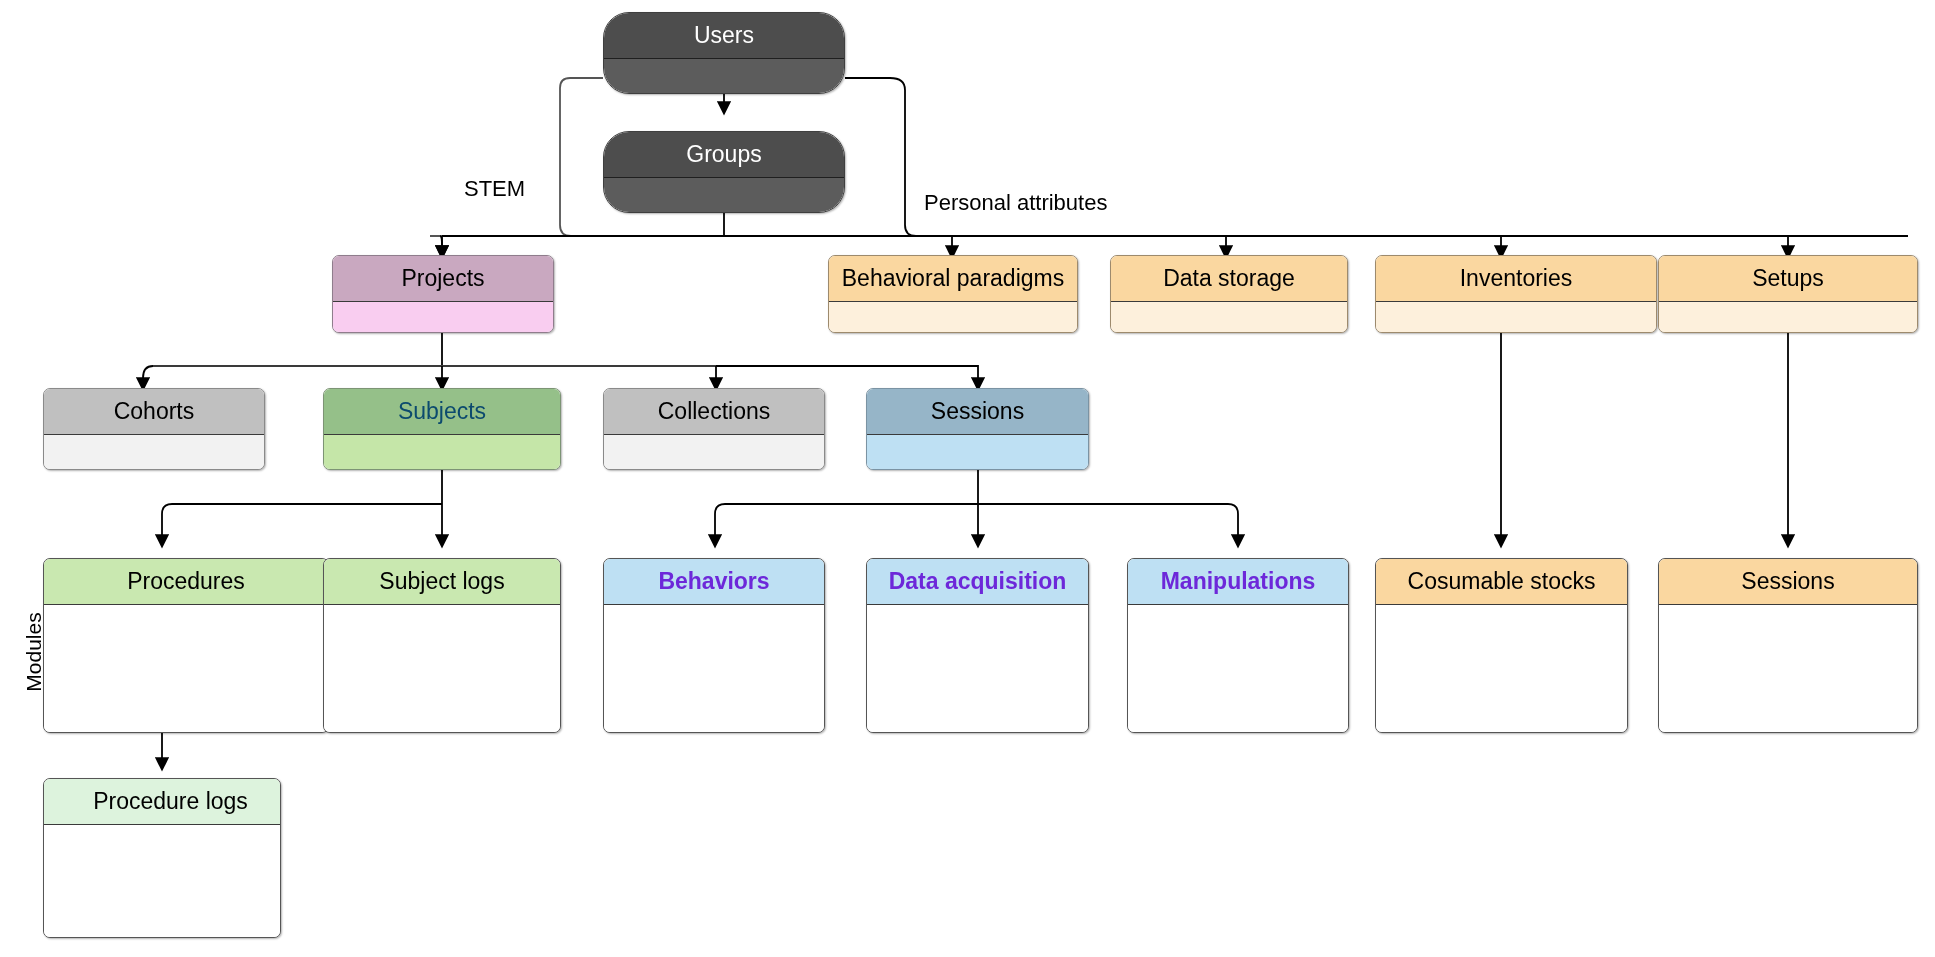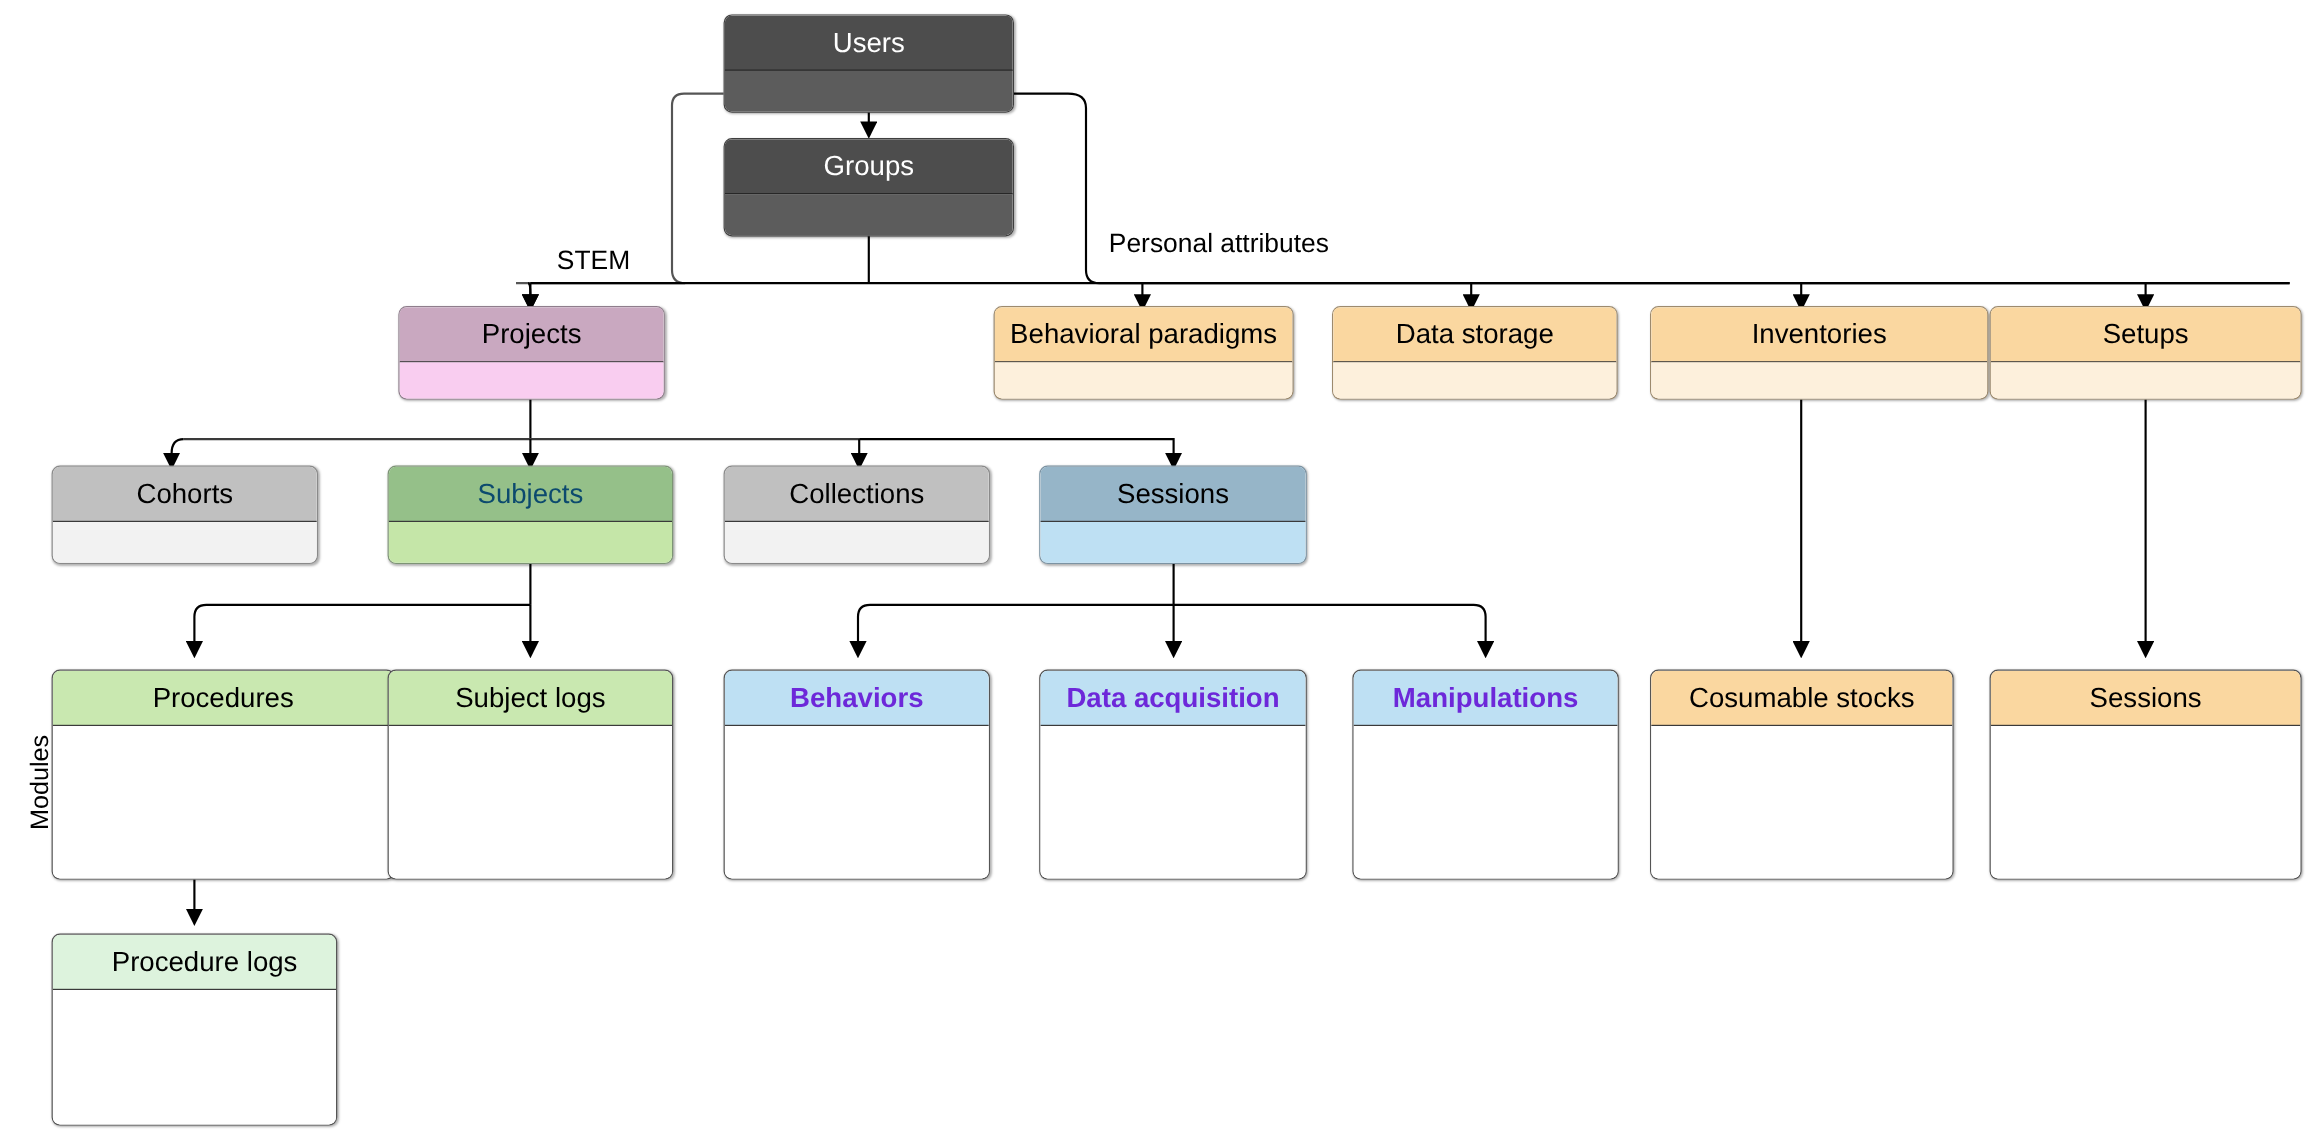--- a/index.html
+++ b/index.html
@@ -46,21 +46,21 @@
     border-bottom: 1px solid #3a3a3a;
     overflow: hidden;
   }
   .node .body {
     box-sizing: border-box;
     width: 100%;
   }
   
   .n-dark .hdr  { background: #4d4d4d; color: #ffffff; border-bottom-color: #1f1f1f; }
   .n-dark .body { background: #5c5c5c; }
-  .n-dark       { border-color: #3f3f3f; }
+  .n-dark       { border-color: #3f3f3f; border-radius: 26px; }
 
   .n-purple .hdr  { background: #c9a8c0; color: #000000; }
   .n-purple .body { background: #f9cdf0; }
   .n-purple       { border-color: #8f7d8c; }
 
   .n-orange .hdr  { background: #fad7a0; color: #000000; }
   .n-orange .body { background: #fdf0dc; }
   .n-orange       { border-color: #9d8a6d; }
 
   .n-gray .hdr  { background: #c0c0c0; color: #000000; }
@@ -156,31 +156,31 @@
       <path d="M 978 504 L 1228 504 Q 1238 504 1238 514 L 1238 545" marker-end="url(#arrow)"></path>
 
       <path d="M 1501 333 L 1501 545" marker-end="url(#arrow)"></path>
 
       <path d="M 1788 333 L 1788 545" marker-end="url(#arrow)"></path>
 
       <path d="M 162 733 L 162 768" marker-end="url(#arrow)"></path>
     </g>
   </svg>
 
-  <div class="edge-label" style="left:464px; top:204px;">STEM</div>
+  <div class="edge-label" style="left:464px; top:176px;">STEM</div>
   <div class="edge-label" style="left:924px; top:190px;">Personal attributes</div>
 
   <div id="modules-label">Modules</div>
 
   <div class="node n-dark" style="left:603px; top:12px; width:242px; height:82px;">
     <div class="hdr">Users</div>
     <div class="body" style="height:35px;"></div>
   </div>
 
-  <div class="node n-dark" style="left:603px; top:115px; width:242px; height:82px;">
+  <div class="node n-dark" style="left:603px; top:131px; width:242px; height:82px;">
     <div class="hdr">Groups</div>
     <div class="body" style="height:35px;"></div>
   </div>
 
   <div class="node n-purple" style="left:332px; top:255px; width:222px; height:78px;">
     <div class="hdr">Projects</div>
     <div class="body" style="height:31px;"></div>
   </div>
 
   <div class="node n-orange" style="left:828px; top:255px; width:250px; height:78px;">

